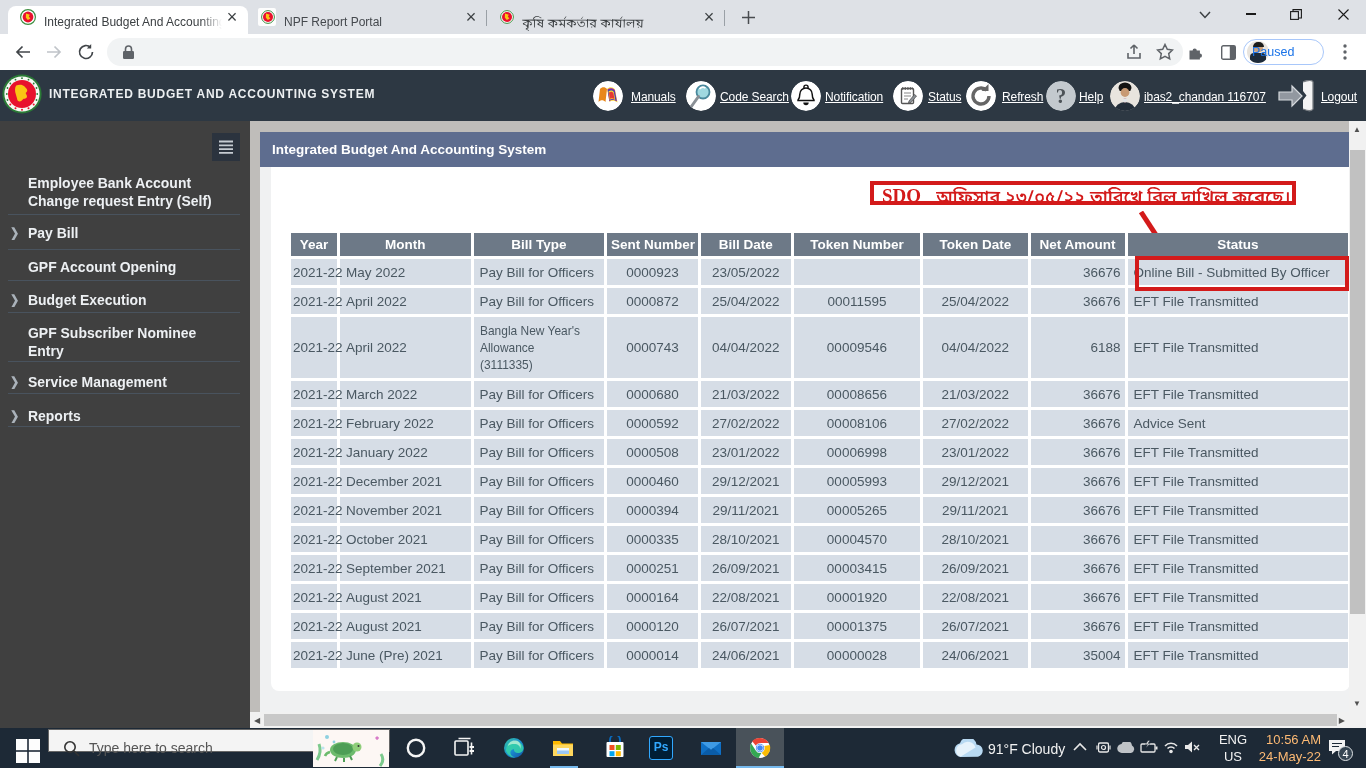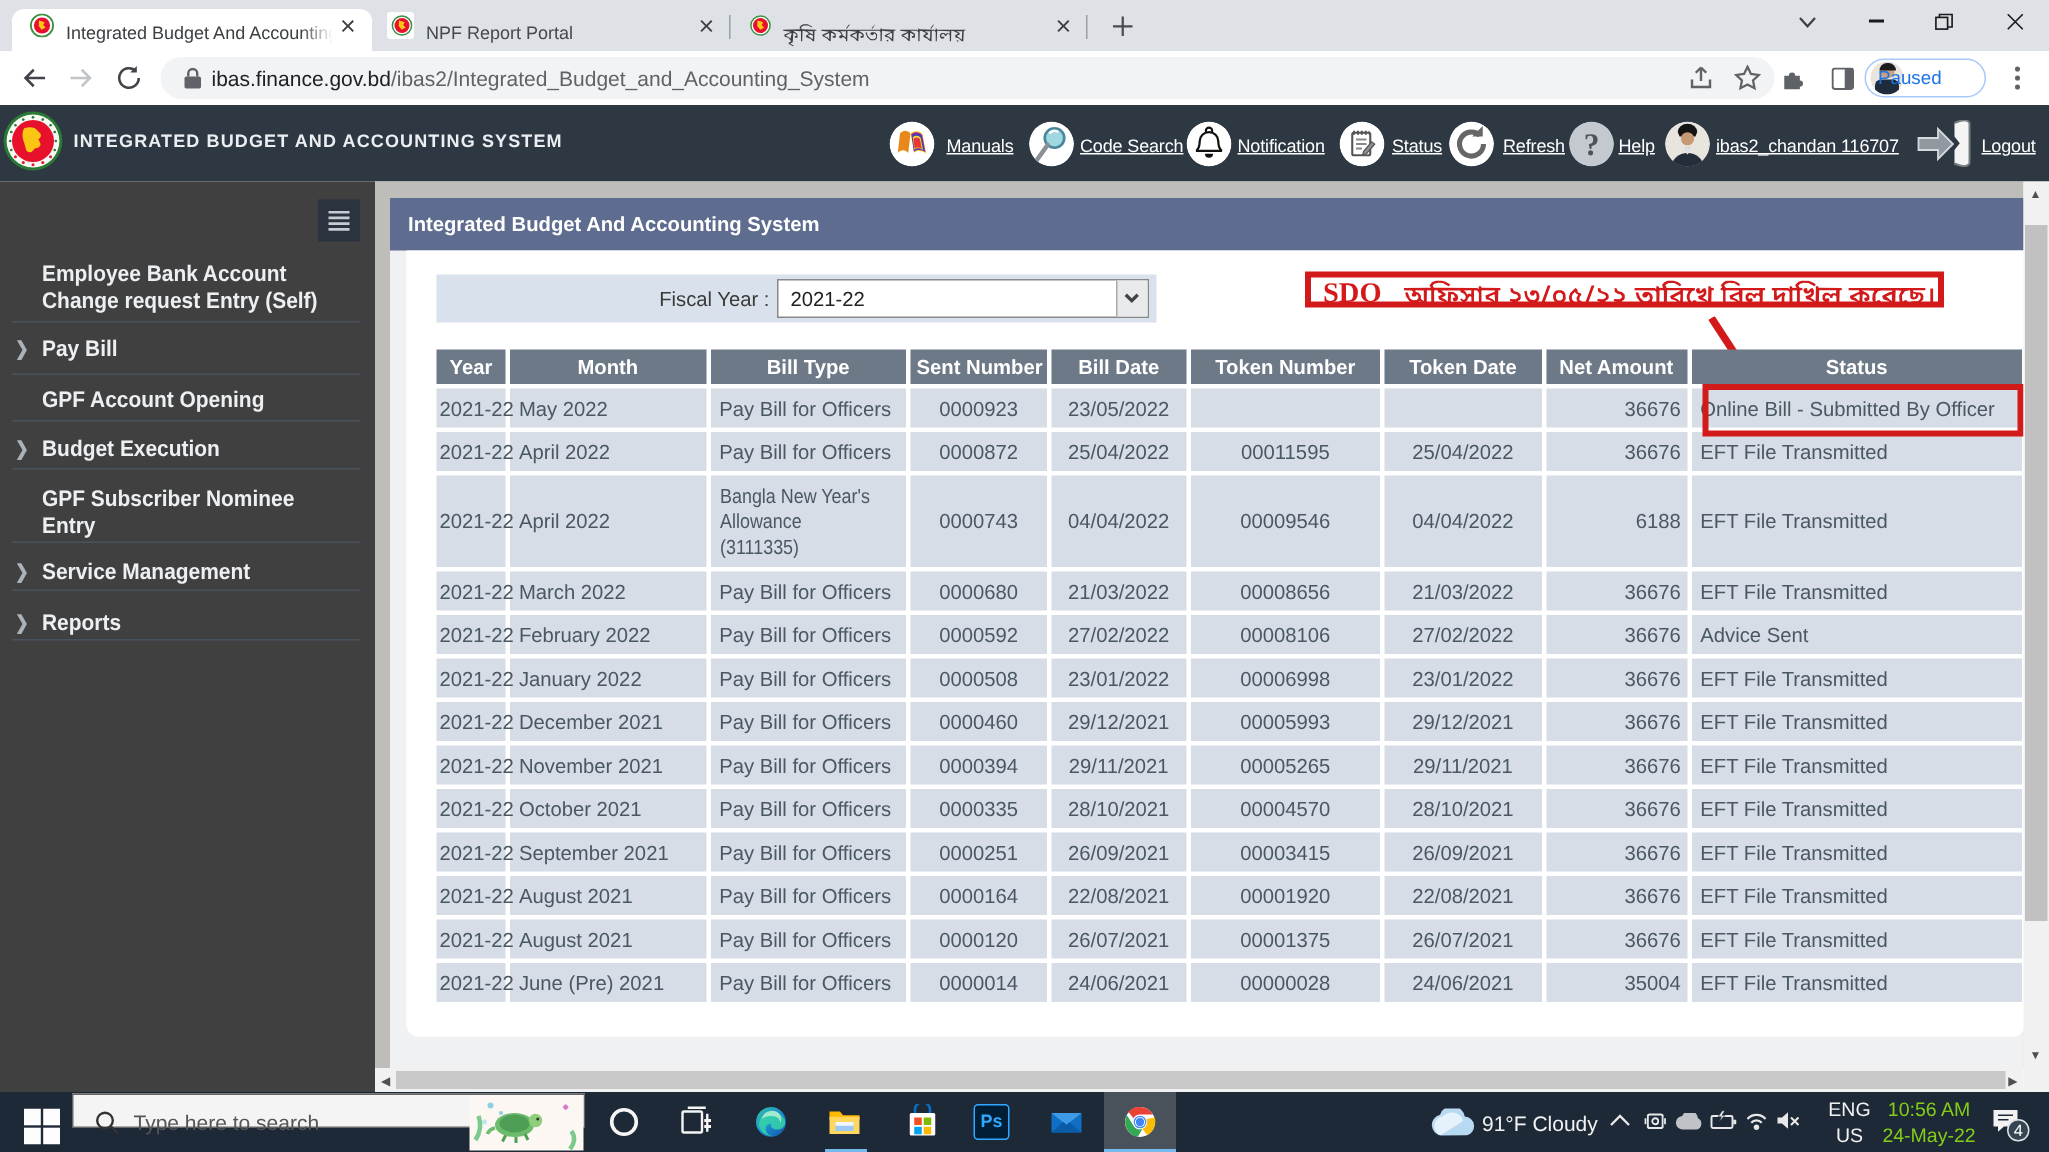--- a/index.html
+++ b/index.html
@@ -126,21 +126,20 @@
     </svg>
   <svg class="abs" style="left:77px;top:9px" width="18" height="18" viewBox="0 0 18 18">
       <path d="M15.5 9 a6.5 6.5 0 1 1 -1.9 -4.6" fill="none" stroke="#414549" stroke-width="1.7"></path>
       <path d="M14.2 1 L14.2 5.4 L9.8 5.4 Z" fill="#414549"></path>
     </svg>
   <div id="urlpill"></div>
   <svg class="abs" style="left:122px;top:11px" width="13" height="15" viewBox="0 0 13 15">
       <rect x="1" y="6" width="11" height="8" rx="1.2" fill="#5f6368"></rect>
       <path d="M3.5 6 V4 a3 3 0 0 1 6 0 V6" fill="none" stroke="#5f6368" stroke-width="1.6"></path>
     </svg>
-  <div class="url">ibas.finance.gov.bd<span>/ibas2/Integrated_Budget_and_Accounting_System</span></div>
   <svg class="abs" style="left:1125px;top:9px" width="18" height="18" viewBox="0 0 18 18">
       <path d="M3 10 v5 h12 v-5 M9 11 V2 M9 2 L5.5 5.5 M9 2 L12.5 5.5" fill="none" stroke="#5f6368" stroke-width="1.6"></path>
     </svg>
   <svg class="abs" style="left:1156px;top:9px" width="18" height="18" viewBox="0 0 18 18">
       <path d="M9 1.5 L11.3 6.3 L16.5 7 L12.7 10.6 L13.7 15.8 L9 13.3 L4.3 15.8 L5.3 10.6 L1.5 7 L6.7 6.3 Z" fill="none" stroke="#5f6368" stroke-width="1.5"></path>
     </svg>
   <svg class="abs" style="left:1188px;top:11px" width="15" height="15" viewBox="0 0 15 15">
       <path d="M1.5 5.5 h3.1 a2.1 2.1 0 1 1 4.2 0 h3.1 v3.1 a2.1 2.1 0 1 1 0 4.2 v1.7 H1.5 Z" fill="#5f6368"></path>
     </svg>
   <svg class="abs" style="left:1221px;top:11px" width="15" height="15" viewBox="0 0 15 15">
@@ -278,29 +277,20 @@
   <div class="sbitem" style="top:286px">Reports</div>
   <div class="sbsep" style="top:305px"></div>
 </div>
 
 <div id="content" class="abs">
  <div id="ifrm">
   <div id="titlebar">
         <div>Integrated Budget And Accounting System</div>
       </div>
   <div id="card">
-    <div id="fpanel">
-      <label>Fiscal Year :</label>
-      <div id="fsel">
-            <div class="val">2021-22</div>
-            <div class="btn"><svg width="19" height="22" viewBox="0 0 19 22">
-                <path d="M5.5 9.5 L9.5 13.5 L13.5 9.5" fill="none" stroke="#444" stroke-width="2.2"></path>
-              </svg></div>
-          </div>
-    </div>
     <div id="annbox">
       <div class="sdo">SDO</div>
       <svg style="left:62px;top:2px" width="353" height="18.2" viewBox="0 0 369.2 19" preserveAspectRatio="none">
             <g fill="#d31a1a">
               <path fill-rule="evenodd" d="M335.2 15.8 335.0 16.8 335.5 17.5 336.8 17.8 337.5 17.0 337.0 15.5Z M187.8 15.5 187.2 16.0 187.2 17.0 188.0 17.8 189.2 17.5 189.2 15.5Z M59.5 15.2 58.2 16.0 58.5 17.5 59.8 17.8 60.5 17.0 60.5 16.0Z M161.5 8.5 162.5 12.0 165.2 15.5 166.8 16.2 169.2 16.5 171.2 16.0 172.8 14.8 173.5 11.8 173.0 10.0 171.5 8.5 170.5 8.0 167.8 8.0 166.2 9.5 166.2 10.8 167.2 11.8 169.0 11.8 170.5 10.0 171.0 10.2 171.5 12.8 169.8 14.5 167.5 14.5 166.5 14.0 164.8 12.2 163.2 8.2Z M105.8 7.2 104.5 8.5 104.0 9.8 104.0 12.5 104.8 14.2 107.0 15.8 109.8 15.8 111.0 15.2 112.5 13.5 112.8 12.5 112.5 9.0 111.2 7.5 109.8 6.8 107.0 6.8Z M107.5 8.5 109.2 8.5 110.8 10.0 110.8 12.5 109.5 14.0 107.2 14.0 106.0 12.5 106.0 10.0Z M83.8 7.5 84.5 11.2 85.5 13.2 87.2 15.0 90.5 15.8 92.8 15.0 93.8 14.0 94.5 11.8 94.2 9.5 93.5 8.0 92.2 7.0 89.2 6.8 87.8 8.5 87.8 9.2 88.8 10.5 90.5 10.5 91.5 8.5 92.2 9.2 92.5 12.0 91.0 13.8 88.0 13.2 86.2 10.8 85.5 7.2Z M367.0 5.5 367.0 17.0 369.0 17.0 369.0 5.5Z M310.0 5.2 310.0 6.8 317.2 6.8 317.5 7.8 310.8 10.8 311.5 13.0 315.5 14.5 317.5 17.0 319.5 17.0 319.8 9.5 321.2 9.8 322.8 11.0 322.5 11.8 321.2 12.0 320.8 13.0 321.5 14.2 322.8 14.5 324.5 13.2 324.5 10.8 324.0 9.8 322.5 8.5 319.5 7.2 320.0 6.8 328.0 7.2 326.8 9.5 326.5 13.2 327.5 15.8 329.2 17.0 331.8 16.8 332.5 15.8 332.5 14.8 331.8 13.8 330.2 13.8 329.2 14.8 328.8 14.2 328.8 9.8 330.5 7.5 332.8 7.0 340.5 7.0 340.2 7.8 338.2 8.2 333.8 10.5 333.5 11.2 334.2 13.0 337.8 14.2 340.5 17.0 342.5 17.0 342.8 6.8 346.8 7.2 345.2 10.5 345.5 14.2 346.2 15.8 347.5 16.8 350.0 17.0 351.0 16.2 351.2 14.8 350.5 13.8 349.0 13.8 348.0 14.8 347.5 14.2 347.2 10.5 349.2 7.5 352.5 6.8 353.0 7.2 353.0 11.8 353.8 12.8 355.0 13.2 357.2 12.8 358.2 11.8 359.0 9.5 360.2 10.8 360.2 12.5 359.0 14.0 358.0 14.5 354.0 14.5 354.2 16.0 358.5 16.8 362.8 18.8 363.5 17.2 359.8 15.5 362.0 13.2 362.2 11.0 361.8 9.8 360.5 8.5 355.5 8.0 354.8 7.2 355.2 6.8 363.5 6.8 363.5 5.2Z M313.2 11.8 316.8 9.8 317.8 10.0 317.5 14.5 314.8 12.2Z M336.2 11.2 340.2 9.5 340.2 14.5Z M355.0 8.8 357.0 9.8 357.0 10.5 356.0 11.8 354.8 11.2Z M146.8 5.2 147.0 8.0 149.0 9.2 151.2 9.8 152.2 11.5 150.5 13.0 146.5 12.8 146.2 14.2 150.2 15.5 154.5 18.2 155.5 16.8 151.5 14.5 153.2 13.5 154.0 12.2 153.8 9.5 151.8 8.0 149.5 7.5 148.5 6.5 148.5 5.5Z M135.2 5.2 135.2 7.2 135.8 8.2 139.8 9.8 140.8 10.8 140.8 11.8 139.0 13.0 135.0 12.8 134.8 14.2 138.8 15.5 143.0 18.2 143.8 16.5 140.0 14.5 142.2 13.0 142.8 11.8 142.5 9.8 141.2 8.5 138.0 7.5 137.2 6.8 137.2 5.5Z M119.5 5.2 115.8 8.8 115.0 11.5 115.2 13.5 116.0 15.0 118.5 16.8 122.5 17.0 124.2 16.2 124.0 14.5 122.2 13.5 122.5 11.5 123.8 9.8 123.2 8.8 121.8 8.5 121.0 7.8 121.0 6.2Z M119.2 7.8 119.8 8.8 121.5 10.0 120.2 12.2 120.5 13.8 121.5 15.5 119.8 15.5 118.8 15.0 117.2 13.2 117.0 11.5 117.5 9.8Z M74.2 5.2 74.5 8.0 76.5 9.2 78.8 9.8 79.8 11.5 78.0 13.0 74.0 12.8 73.8 14.2 77.8 15.5 82.0 18.2 83.0 16.8 79.0 14.5 80.8 13.5 81.5 12.2 81.2 9.5 79.2 8.0 77.0 7.5 76.0 6.5 76.0 5.5Z M278.5 6.5 278.8 8.0 280.2 9.0 282.0 9.0 283.8 7.8 284.0 8.8 283.0 10.0 280.0 11.0 280.2 12.2 281.0 13.2 282.0 13.2 284.8 14.5 287.2 17.0 289.2 17.0 289.5 6.8 301.0 6.8 301.5 7.2 301.0 9.2 300.2 8.8 298.8 8.8 297.5 9.8 295.8 8.5 293.8 8.5 292.8 9.0 291.8 10.5 291.8 12.8 292.8 14.5 293.8 15.0 295.8 15.0 296.5 14.2 296.5 13.0 295.8 12.2 294.0 12.8 293.5 11.5 294.2 10.2 296.0 10.2 297.0 11.2 297.2 12.2 298.8 12.2 298.8 11.2 299.5 10.2 300.8 10.5 301.5 11.2 301.5 17.0 303.5 16.8 303.8 6.8 305.2 6.8 305.2 5.2 289.0 5.0 288.8 4.0 287.2 4.0 287.0 14.8 285.5 13.2 283.2 12.0 284.5 11.2 285.8 9.5 285.8 7.0 285.0 5.2 283.2 5.8 282.2 7.2 281.2 7.2 281.2 5.8 280.8 5.2 279.0 5.5Z M204.0 5.5 203.5 7.0 204.2 8.5 205.2 9.0 207.0 9.0 208.8 7.8 209.0 8.8 208.0 10.0 205.0 11.0 205.5 12.8 209.8 14.5 212.2 17.0 214.2 17.0 214.5 6.8 216.0 6.8 216.0 5.2 214.0 5.0 213.8 4.0 212.2 4.0 212.0 14.8 210.5 13.2 208.2 12.0 209.5 11.2 210.8 9.5 210.8 7.0 210.0 5.2 208.2 5.8 207.2 7.2 206.2 7.2 206.2 5.8 205.8 5.2Z M132.8 3.5 130.8 3.5 125.8 17.0 128.0 16.8Z M102.2 3.5 100.2 3.5 95.2 17.0 97.5 16.8Z M287.2 3.0 285.8 1.8 282.2 0.2 277.5 0.0 275.2 0.8 273.0 2.8 272.8 3.5 273.8 5.0 271.0 5.2 270.2 4.0 269.0 4.0 268.8 6.0 267.8 5.2 256.5 5.2 256.5 6.8 257.5 6.8 258.0 7.2 258.0 13.2 259.8 14.0 263.5 10.5 263.2 15.2 263.8 17.2 265.8 17.0 265.2 15.5 265.2 11.5 266.0 9.2 264.5 8.0 260.0 11.0 259.8 7.2 260.2 6.8 267.8 7.0 268.8 8.0 268.8 17.0 270.8 17.0 270.8 7.2 271.2 6.8 274.0 7.0 274.0 17.0 276.0 17.0 276.0 7.2 276.5 6.8 277.8 6.8 277.8 5.2 275.8 5.0 275.0 3.5 276.2 2.2 278.8 1.5 282.0 1.8 286.2 4.0Z M221.0 3.2 221.8 5.2 220.8 5.2 220.8 6.8 222.0 6.8 222.5 7.2 222.5 17.0 224.2 17.0 224.2 7.2 224.8 6.8 233.8 7.0 233.5 7.8 227.0 10.5 227.5 13.0 229.8 13.5 231.5 14.5 233.5 16.8 235.8 17.0 236.0 6.8 247.5 6.8 248.0 7.2 247.5 9.2 246.8 8.8 245.2 8.8 244.0 9.8 242.2 8.5 240.2 8.5 239.2 9.0 238.2 10.5 238.2 12.8 239.2 14.5 240.2 15.0 242.2 15.0 243.0 14.2 243.0 13.0 242.2 12.2 240.5 12.8 240.0 11.5 240.8 10.2 242.5 10.2 243.5 11.2 243.8 12.2 245.2 12.2 245.2 11.2 246.0 10.2 247.2 10.5 248.0 11.2 248.0 17.0 250.0 16.8 250.2 6.8 251.8 6.8 251.8 5.2 224.5 5.2 223.2 3.5 224.5 2.2 226.8 1.5 230.5 2.0 233.8 4.0 234.2 2.5 232.0 1.0 228.8 0.0 224.5 0.2 222.8 1.2Z M229.2 11.8 230.0 11.0 233.5 9.5 234.0 14.2 233.5 14.5 232.0 13.0Z M160.8 5.2 160.8 6.8 175.0 7.0 176.0 8.2 176.0 17.0 178.0 17.0 178.2 6.8 180.8 6.8 181.2 7.2 181.2 17.0 183.2 17.0 183.5 6.8 192.2 6.8 192.8 7.2 185.5 10.8 186.2 12.8 189.5 14.0 192.2 16.8 194.5 17.0 194.5 7.2 195.0 6.8 198.5 7.2 197.2 10.2 197.2 12.2 198.2 15.2 199.5 16.5 200.8 17.0 202.8 17.0 204.0 15.8 203.8 14.0 201.8 13.8 201.0 15.0 200.5 15.0 199.2 12.8 199.2 10.2 199.8 8.8 200.8 7.5 202.8 6.8 202.8 5.2 183.2 5.2 182.2 3.2 184.5 1.8 188.5 1.8 192.5 4.0 193.2 3.2 193.2 2.8 191.2 1.2 187.8 0.0 184.2 0.0 181.5 1.2 180.0 3.0 180.5 5.2 177.8 5.0 177.5 4.0 176.0 4.0 175.8 6.0 174.8 5.2Z M188.0 11.8 192.2 9.5 192.8 10.0 192.5 14.8 190.8 13.0Z M0.0 5.2 0.0 6.8 5.5 7.0 6.5 8.2 5.5 9.2 5.5 10.5 6.0 11.2 8.0 11.2 9.0 9.5 10.0 10.8 10.0 12.2 9.0 13.5 6.2 13.8 4.2 12.5 2.5 8.2 0.8 8.5 1.5 11.2 3.8 14.5 6.5 15.8 9.2 15.5 10.8 14.5 11.5 14.5 13.5 16.8 15.8 17.0 16.0 6.8 19.0 7.0 19.0 17.0 21.0 17.0 21.0 7.2 21.5 6.8 23.2 6.8 23.8 7.2 23.5 8.0 26.8 9.5 23.8 11.2 24.5 13.2 28.2 14.8 30.2 16.8 32.5 17.0 32.8 9.5 34.5 9.8 35.8 11.8 34.8 11.8 34.0 12.5 34.2 14.0 35.2 14.5 36.5 14.2 37.5 13.2 37.8 11.8 37.2 10.0 34.5 8.0 30.8 7.8 30.5 15.0 28.8 13.2 26.2 12.0 29.0 10.5 29.0 9.2 26.0 7.0 39.2 7.0 39.5 8.2 41.2 8.8 42.5 10.0 43.0 11.2 43.0 12.2 42.2 13.2 41.5 13.5 40.0 12.5 39.0 13.0 41.0 15.0 42.5 15.0 43.8 14.2 45.0 11.8 45.8 11.0 46.5 11.0 47.0 11.5 47.0 16.8 48.8 16.8 48.8 7.2 49.2 6.8 51.0 7.0 52.2 8.5 52.2 17.0 54.0 17.0 54.0 7.2 54.5 6.8 63.5 7.0 63.2 7.8 56.8 10.5 57.2 13.0 59.5 13.5 61.2 14.5 63.5 17.0 65.5 17.0 65.8 6.8 67.2 6.8 67.2 5.2 54.0 5.0 53.8 4.0 52.2 4.0 52.0 6.0 51.0 5.2 20.8 5.0 20.0 3.5 21.2 2.2 23.8 1.5 27.0 1.8 31.2 4.0 32.2 3.0 31.5 2.2 28.8 0.8 26.0 0.0 22.5 0.0 19.5 1.2 17.8 3.5 18.8 5.0Z M59.0 11.8 59.8 11.0 63.2 9.5 63.5 14.8 61.8 13.0Z M41.8 7.0 46.5 6.8 47.0 7.2 46.8 9.8 46.2 9.2 44.8 9.2 44.0 10.0 43.2 8.2Z M8.0 6.8 13.8 7.0 13.8 14.5 11.8 12.8 11.8 10.5 10.2 8.5 8.0 7.8Z"></path>
             </g>
           </svg>
     </div>
     <svg class="abs" style="left:860px;top:44px" width="50" height="50" viewBox="0 0 50 50">
           <path d="M10 1 L40 47" stroke="#d31a1a" stroke-width="5" fill="none"></path>
@@ -600,19 +590,19 @@
         <path d="M2 6 a8 8 0 0 1 12 0" stroke-width="1.5"></path>
         <path d="M4.5 8.5 a4.8 4.8 0 0 1 7 0" stroke-width="1.5"></path>
       </g>
       <circle cx="8" cy="11.5" r="1.8" fill="#e8e8e8"></circle>
     </svg>
   <svg class="abs" style="left:1184px;top:12px" width="16" height="14" viewBox="0 0 16 14">
       <path d="M1 5 h3 l4-3.5 v11 L4 9 H1 Z" fill="#e8e8e8"></path>
       <path d="M10 5 l5 5 M15 5 l-5 5" stroke="#e8e8e8" stroke-width="1.4"></path>
     </svg>
   <div class="abs" style="left:1216px;top:4px;color:#f2f2f2;font-size:13px;text-align:center;width:34px;line-height:16.5px">ENG<br>US</div>
-  <div class="abs" style="left:1251px;top:4px;color:#84cc16;font-size:13px;text-align:center;width:70px;line-height:16.5px">10:56 AM<br>24-May-22</div>
+  <div class="abs" style="left:1251px;top:4px;color:#fdba74;font-size:13px;text-align:right;width:70px;line-height:16.5px">10:56 AM<br>24-May-22</div>
   <svg class="abs" style="left:1327px;top:10px" width="20" height="18" viewBox="0 0 20 18">
       <path d="M2 2 h16 v11 h-9 l-4 3.5 v-3.5 h-3 Z" fill="#f2f2f2"></path>
       <path d="M5 5.5 h10 M5 8.5 h7" stroke="#1d2936" stroke-width="1.1"></path>
     </svg>
   <div class="abs" style="left:1338px;top:18px;width:15px;height:15px;border-radius:50%;background:#364552;border:1px solid #dfe3e6;color:#fff;font-size:11px;text-align:center;line-height:14px">4</div>
 </div>
 
 </body></html>

